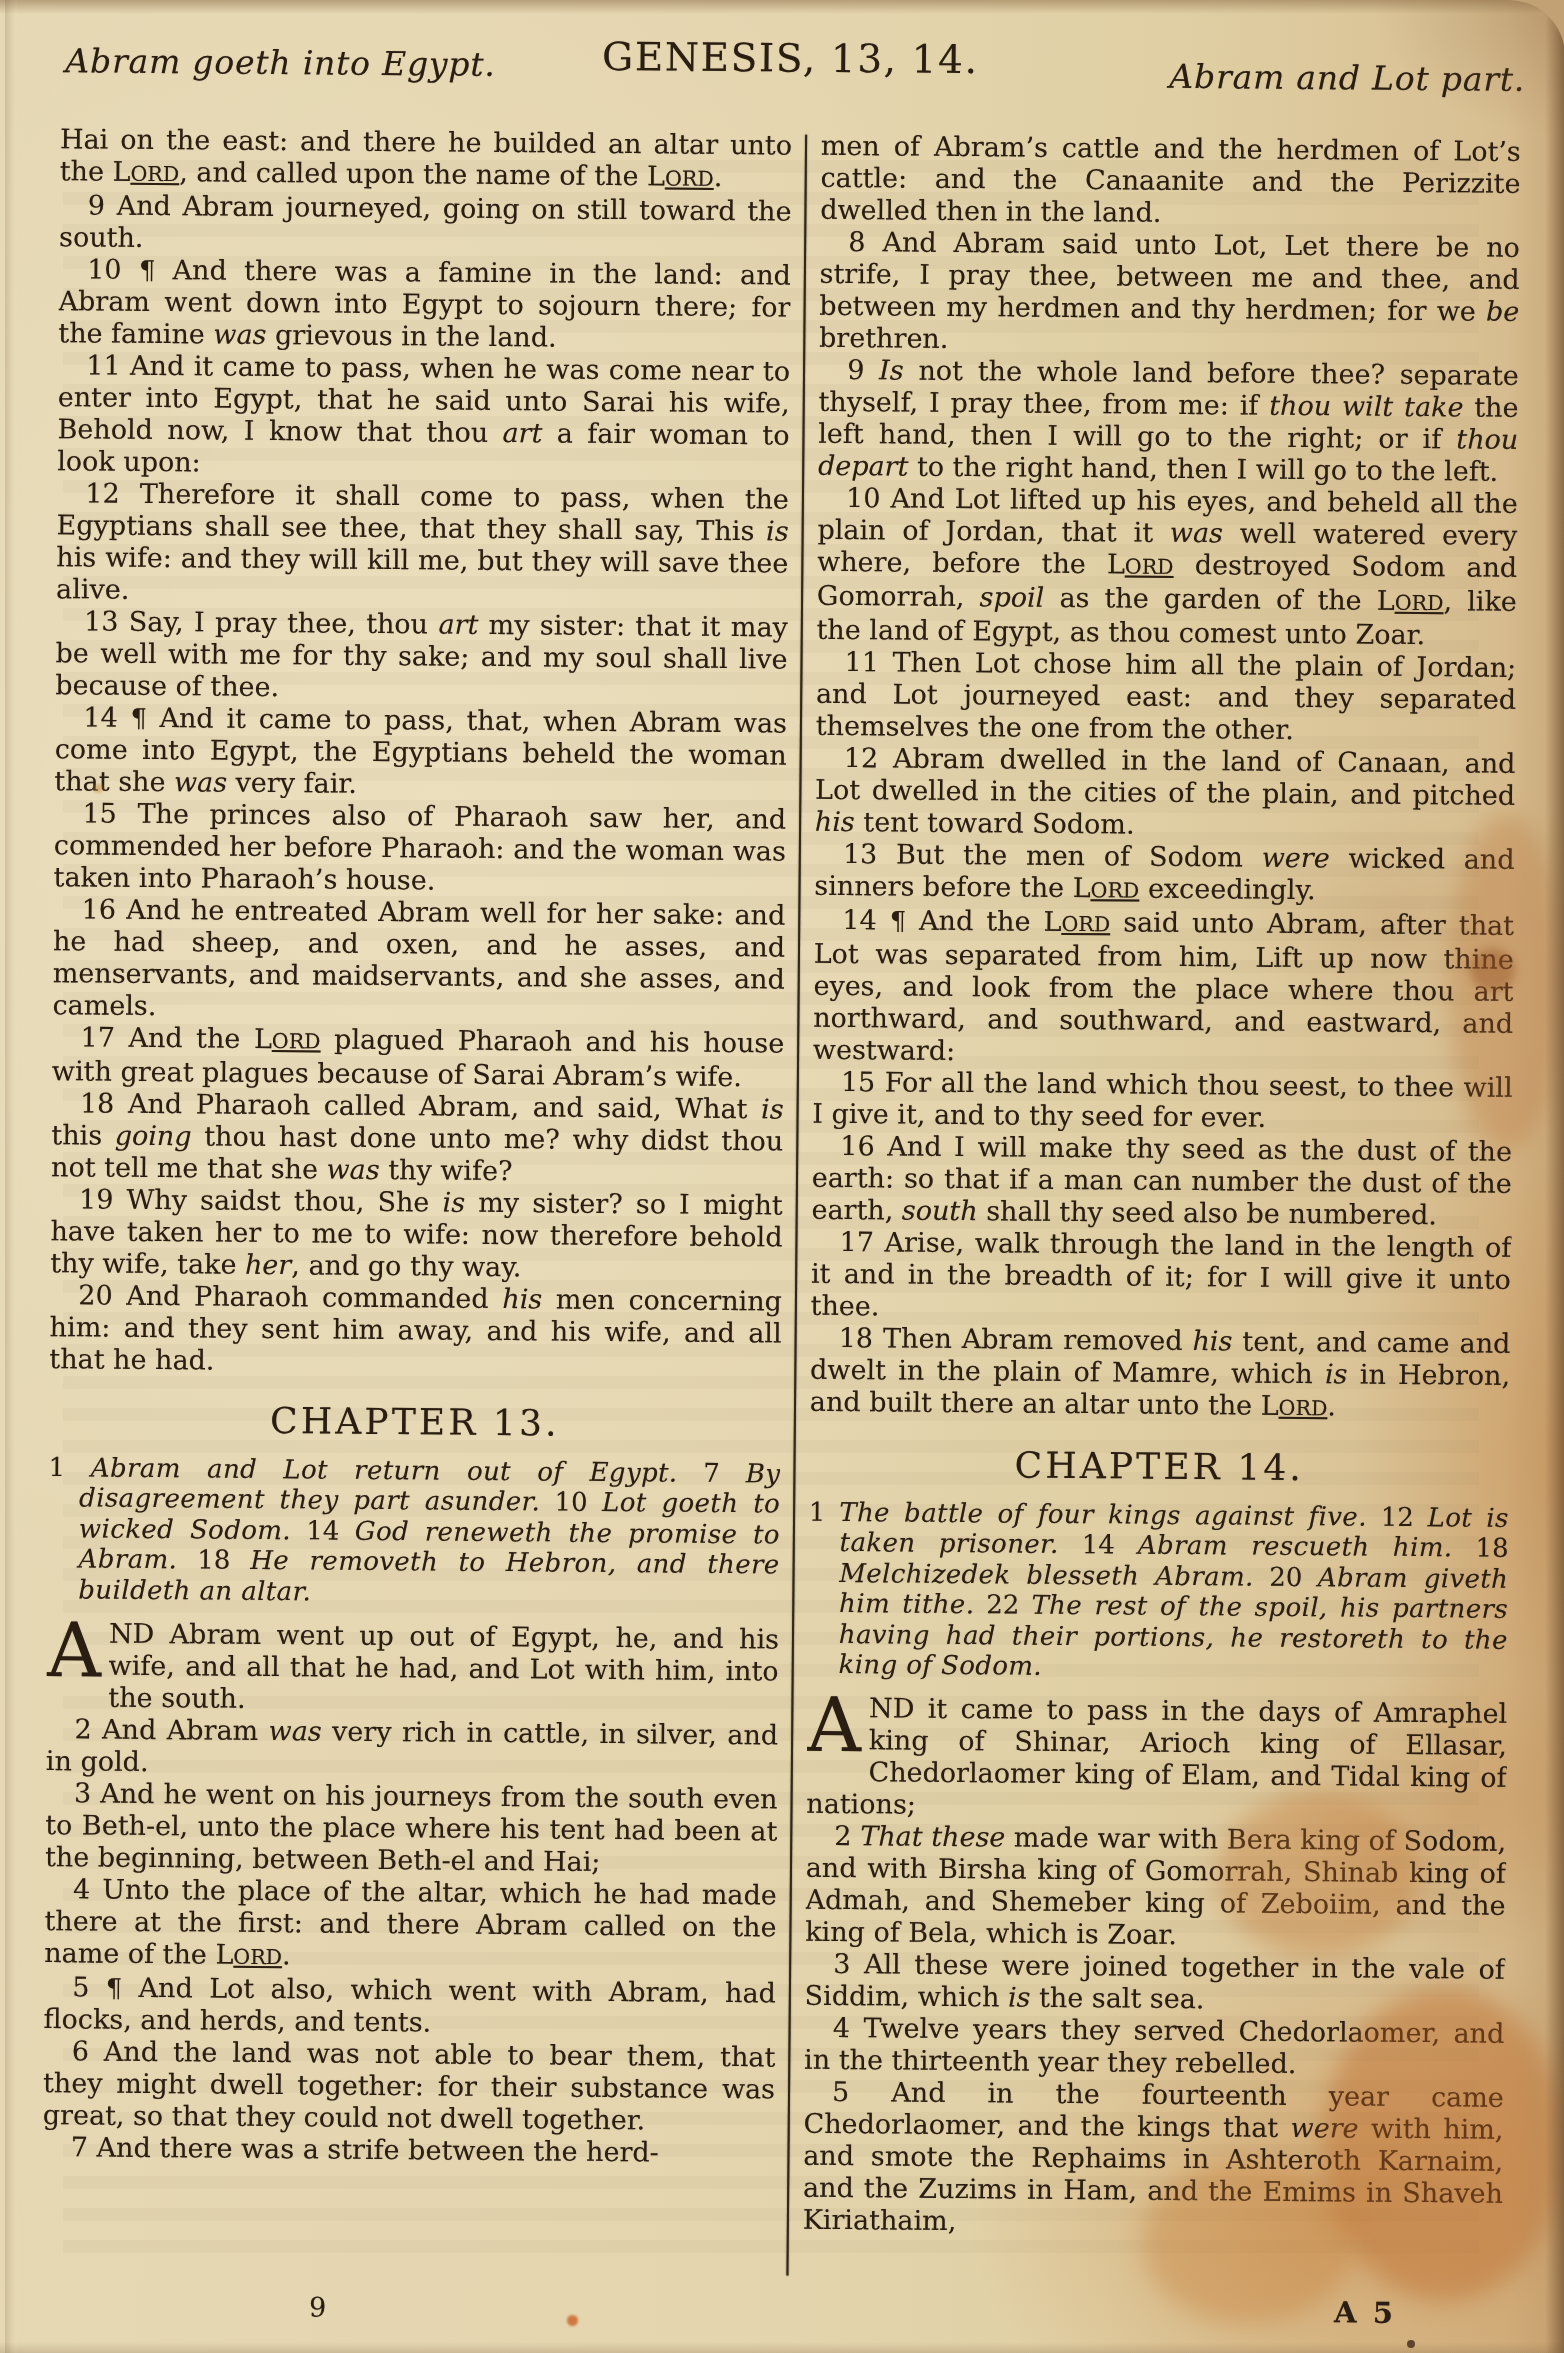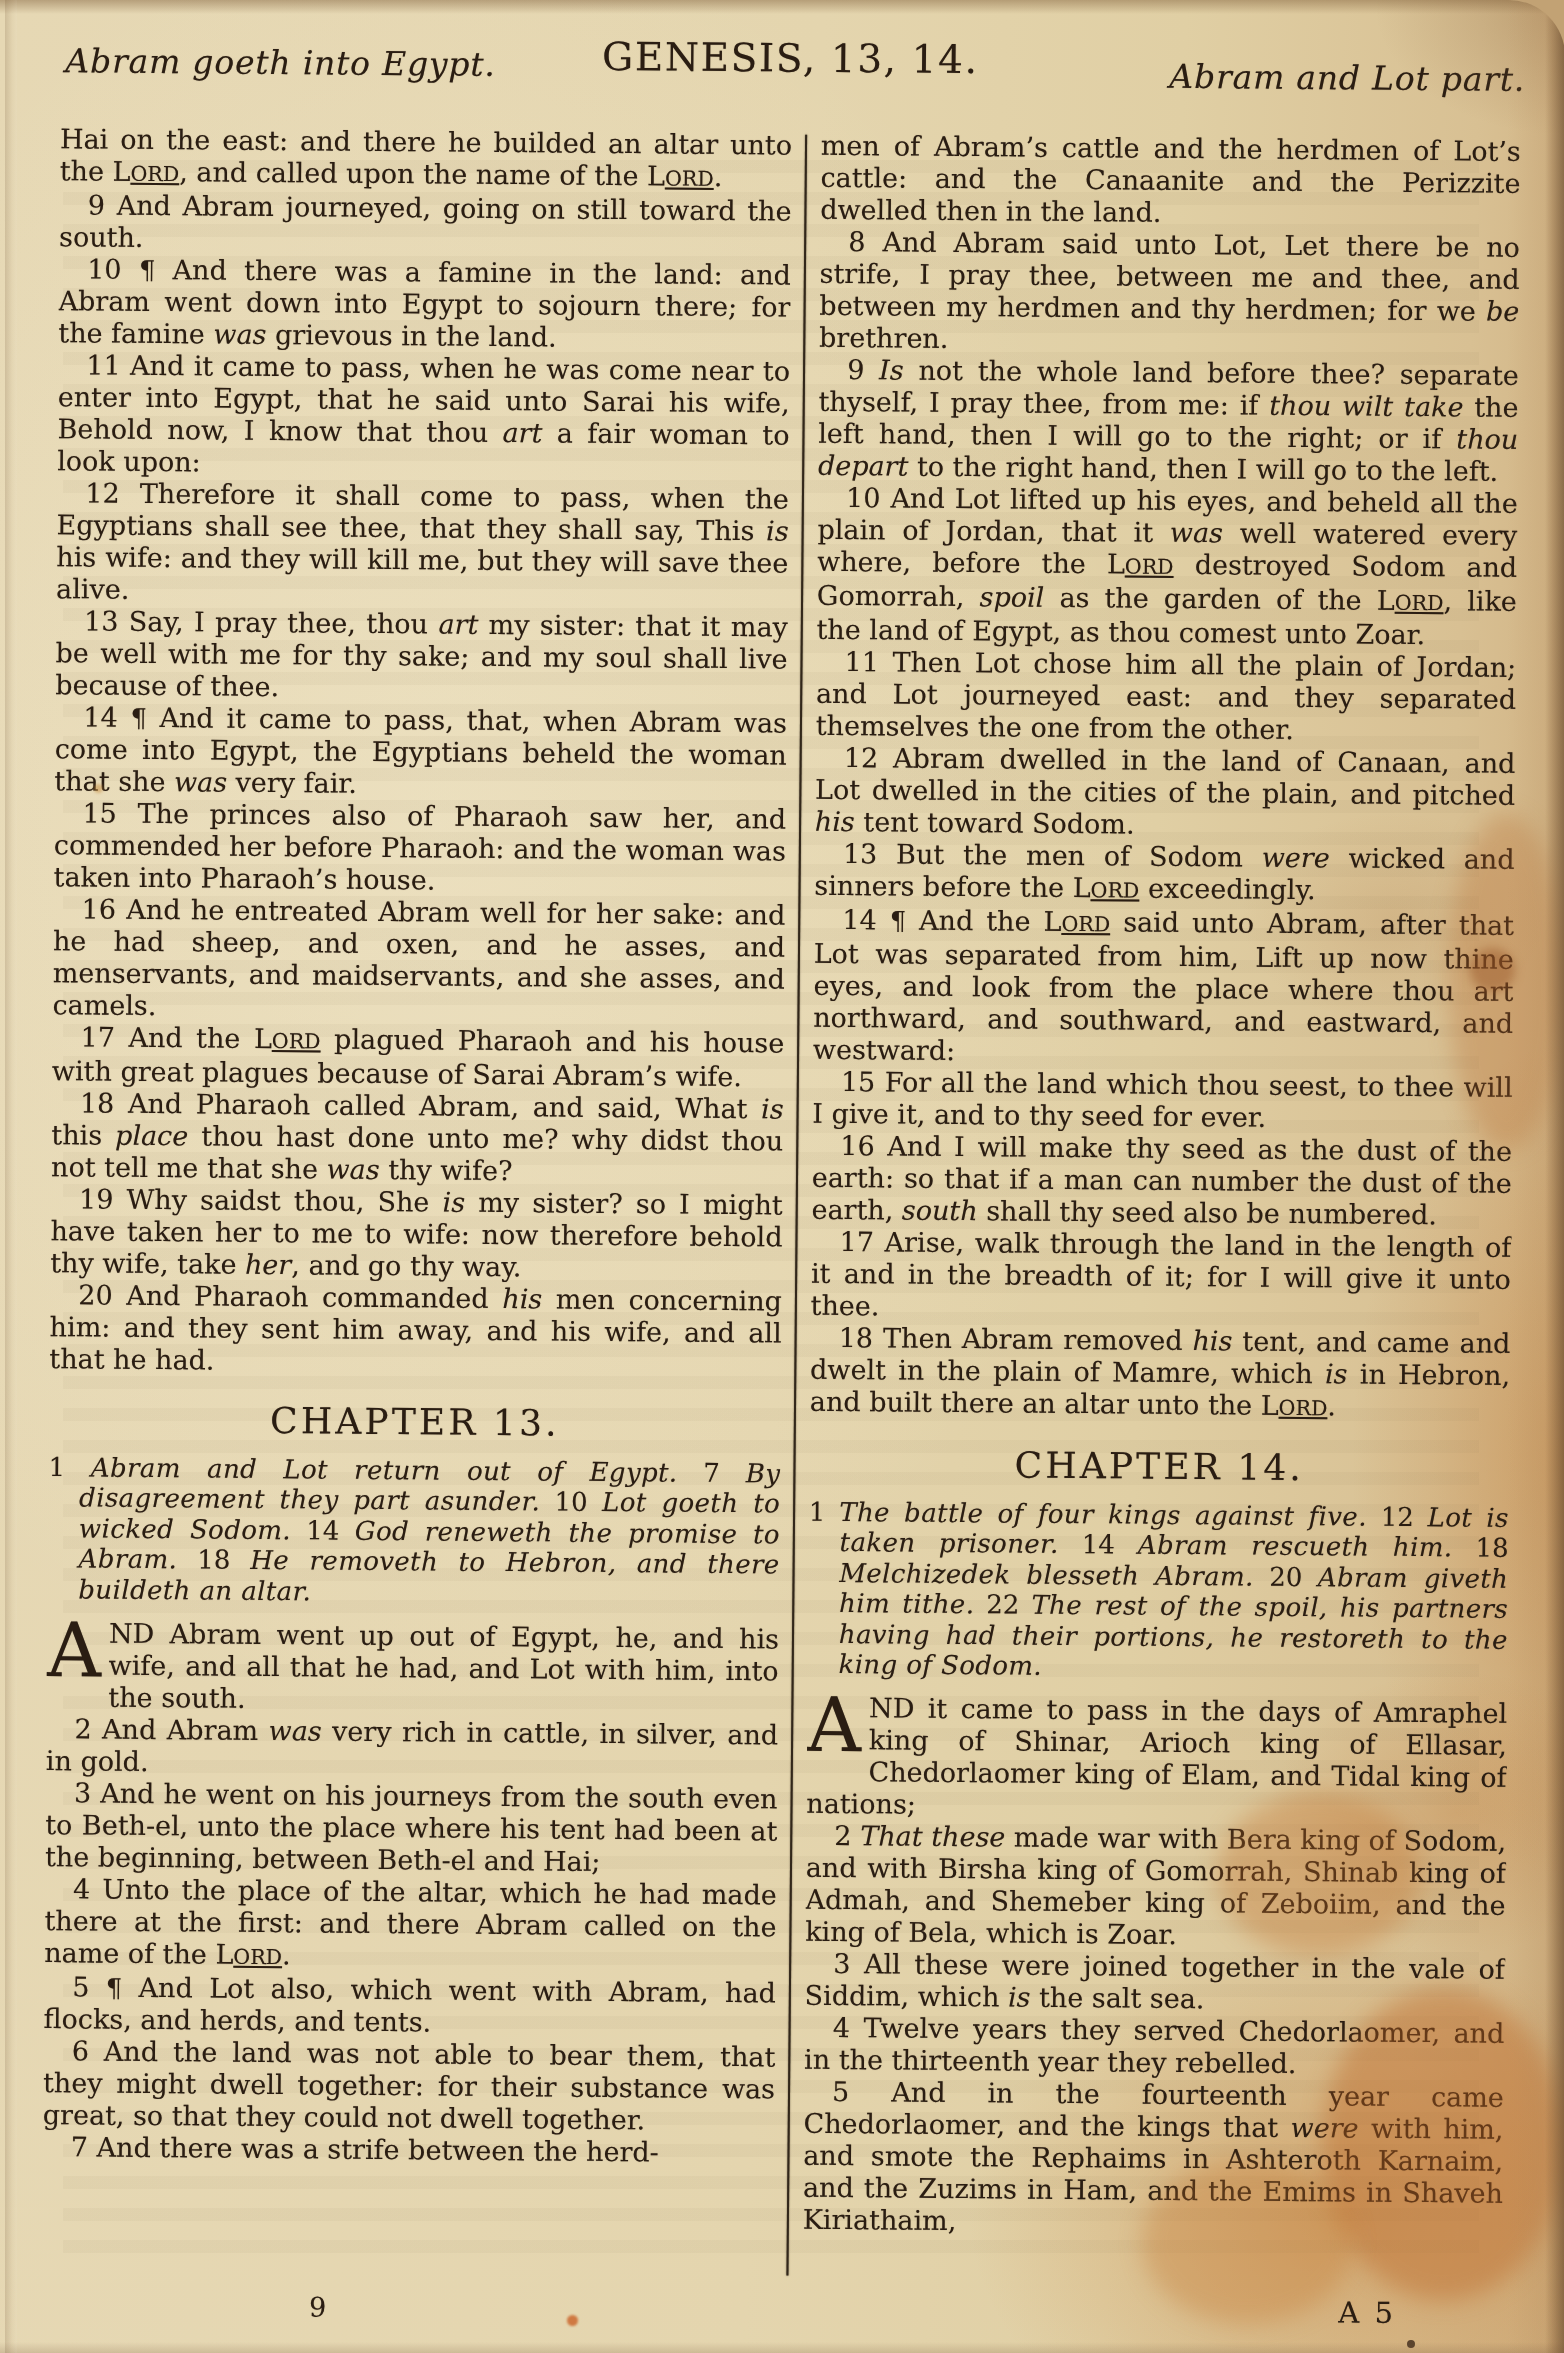--- a/index.html
+++ b/index.html
@@ -68,21 +68,21 @@
   p.chapter{text-align:center;text-indent:0;font-size:36px;letter-spacing:3.1px;
     margin:23.5px 0 14px 0;line-height:39px;}
   p.summary{font-size:26px;line-height:30.5px;padding-left:31px;text-indent:-31px;
     margin:1.6px 0 12.5px 0;}
   p.summary i{letter-spacing:0.4px;}
   .drop{float:left;font-size:75px;line-height:63px;margin:2.3px 7.8px 0 0;}
   .sc span{font-size:.76em;text-decoration:underline;}
   .pilcrow{font-size:.95em;}
   .footer{position:absolute;top:2257px;left:0;width:100%;height:47px;}
   .pagenum{position:absolute;left:268px;top:4.7px;font-size:27px;}
-  .signature{position:absolute;right:119px;top:0;font-size:29px;letter-spacing:3.1px;}
+  .signature{position:absolute;right:119px;top:0;font-size:29px;letter-spacing:3.1px;font-weight:bold;}
 </style>
 </head>
 <body>
 
 <div class="page">
 
   <div class="ghost"></div>
 
   <div class="content">
     <div class="header">
@@ -96,21 +96,21 @@
           <p class="cont">Hai on the east: and there he builded an altar unto the <span class="sc">L<span>ORD</span></span>, and called upon the name of the <span class="sc">L<span>ORD</span></span>.</p>
           <p class="verse"><span class="vnum">9</span> And Abram journeyed, going on still toward the south.</p>
           <p class="verse"><span class="vnum">10</span> <span class="pilcrow">¶</span> And there was a famine in the land: and Abram went down into Egypt to sojourn there; for the famine <i>was</i> grievous in the land.</p>
           <p class="verse"><span class="vnum">11</span> And it came to pass, when he was come near to enter into Egypt, that he said unto Sarai his wife, Behold now, I know that thou <i>art</i> a fair woman to look upon:</p>
           <p class="verse"><span class="vnum">12</span> Therefore it shall come to pass, when the Egyptians shall see thee, that they shall say, This <i>is</i> his wife: and they will kill me, but they will save thee alive.</p>
           <p class="verse"><span class="vnum">13</span> Say, I pray thee, thou <i>art</i> my sister: that it may be well with me for thy sake; and my soul shall live because of thee.</p>
           <p class="verse"><span class="vnum">14</span> <span class="pilcrow">¶</span> And it came to pass, that, when Abram was come into Egypt, the Egyptians beheld the woman that she <i>was</i> very fair.</p>
           <p class="verse"><span class="vnum">15</span> The princes also of Pharaoh saw her, and commended her before Pharaoh: and the woman was taken into Pharaoh’s house.</p>
           <p class="verse"><span class="vnum">16</span> And he entreated Abram well for her sake: and he had sheep, and oxen, and he asses, and menservants, and maidservants, and she asses, and camels.</p>
           <p class="verse"><span class="vnum">17</span> And the <span class="sc">L<span>ORD</span></span> plagued Pharaoh and his house with great plagues because of Sarai Abram’s wife.</p>
-          <p class="verse"><span class="vnum">18</span> And Pharaoh called Abram, and said, What <i>is</i> this <i>place</i> thou hast done unto me? why didst thou not tell me that she <i>was</i> thy wife?</p>
+          <p class="verse"><span class="vnum">18</span> And Pharaoh called Abram, and said, What <i>is</i> this <i>going</i> thou hast done unto me? why didst thou not tell me that she <i>was</i> thy wife?</p>
           <p class="verse"><span class="vnum">19</span> Why saidst thou, She <i>is</i> my sister? so I might have taken her to me to wife: now therefore behold thy wife, take <i>her</i>, and go thy way.</p>
           <p class="verse"><span class="vnum">20</span> And Pharaoh commanded <i>his</i> men concerning him: and they sent him away, and his wife, and all that he had.</p>
           <p class="chapter">CHAPTER 13.</p>
           <p class="summary">1 <i>Abram and Lot return out of Egypt.</i> 7 <i>By disagreement they part asunder.</i> 10 <i>Lot goeth to wicked Sodom.</i> 14 <i>God reneweth the promise to Abram.</i> 18 <i>He removeth to Hebron, and there buildeth an altar.</i></p>
           <p class="verse dropv"><span class="drop">A</span>ND Abram went up out of Egypt, he, and his wife, and all that he had, and Lot with him, into the south.</p>
           <p class="verse"><span class="vnum">2</span> And Abram <i>was</i> very rich in cattle, in silver, and in gold.</p>
           <p class="verse"><span class="vnum">3</span> And he went on his journeys from the south even to Beth-el, unto the place where his tent had been at the beginning, between Beth-el and Hai;</p>
           <p class="verse"><span class="vnum">4</span> Unto the place of the altar, which he had made there at the first: and there Abram called on the name of the <span class="sc">L<span>ORD</span></span>.</p>
           <p class="verse"><span class="vnum">5</span> <span class="pilcrow">¶</span> And Lot also, which went with Abram, had flocks, and herds, and tents.</p>
           <p class="verse"><span class="vnum">6</span> And the land was not able to bear them, that they might dwell together: for their substance was great, so that they could not dwell together.</p>

